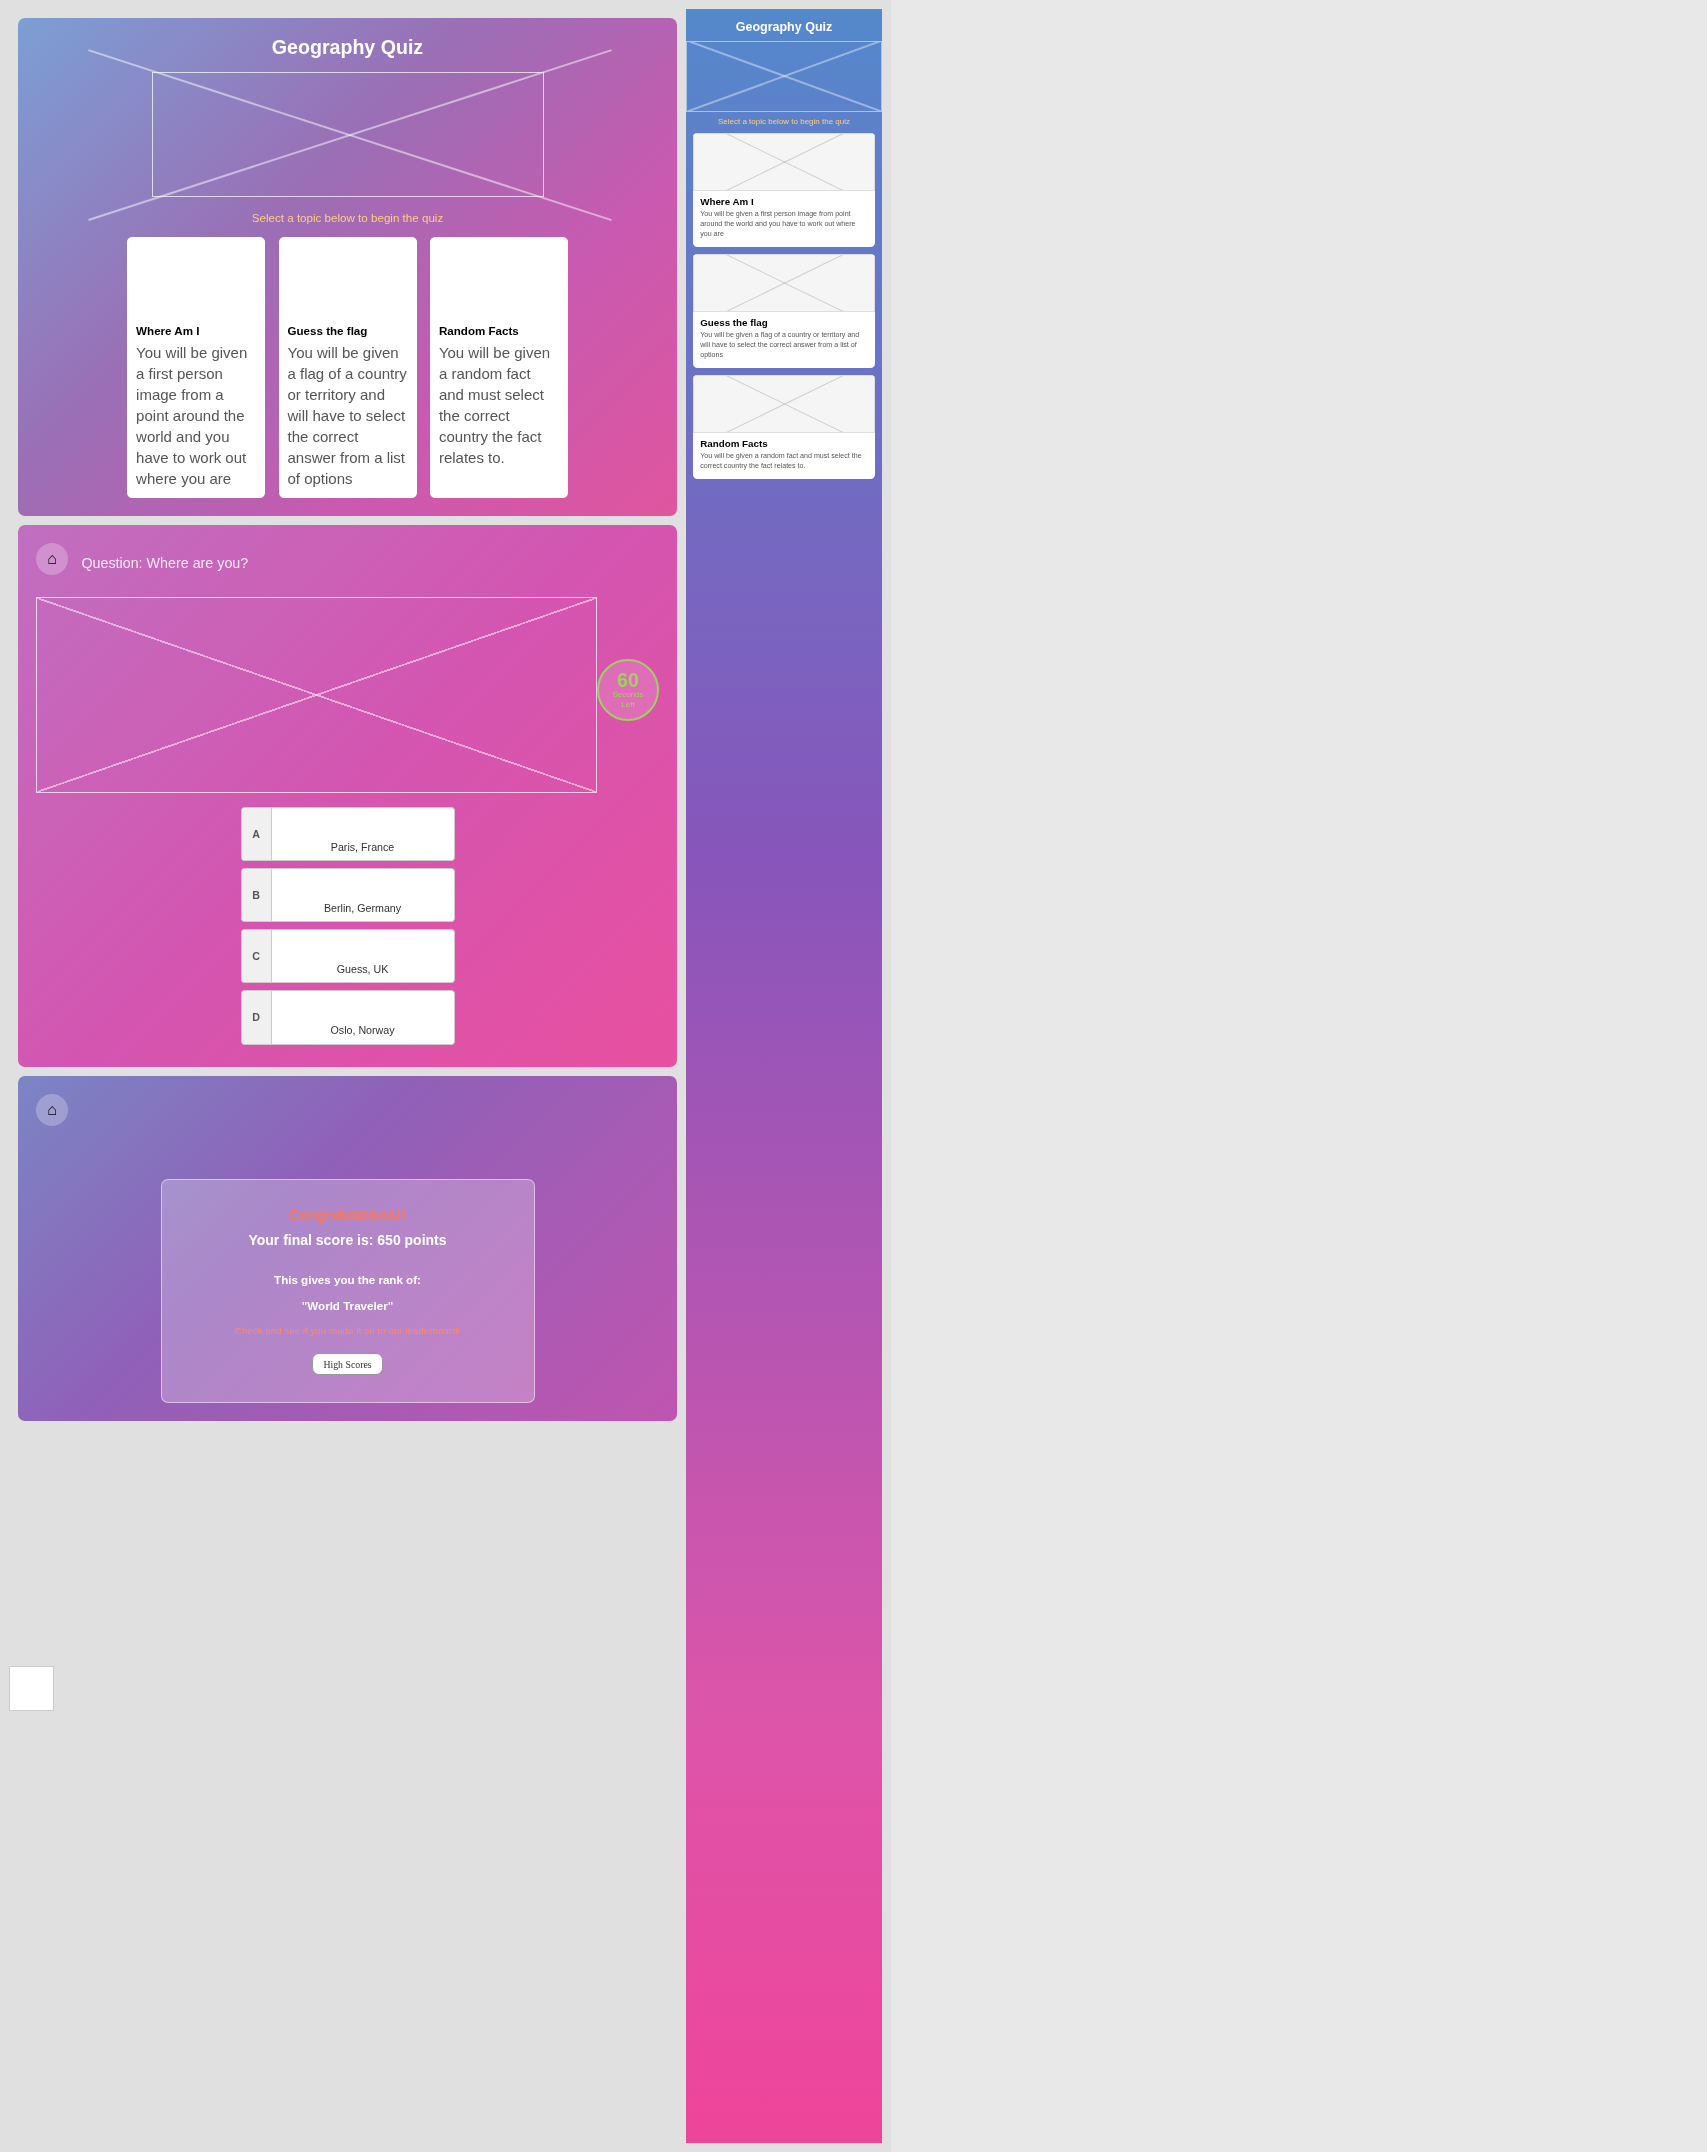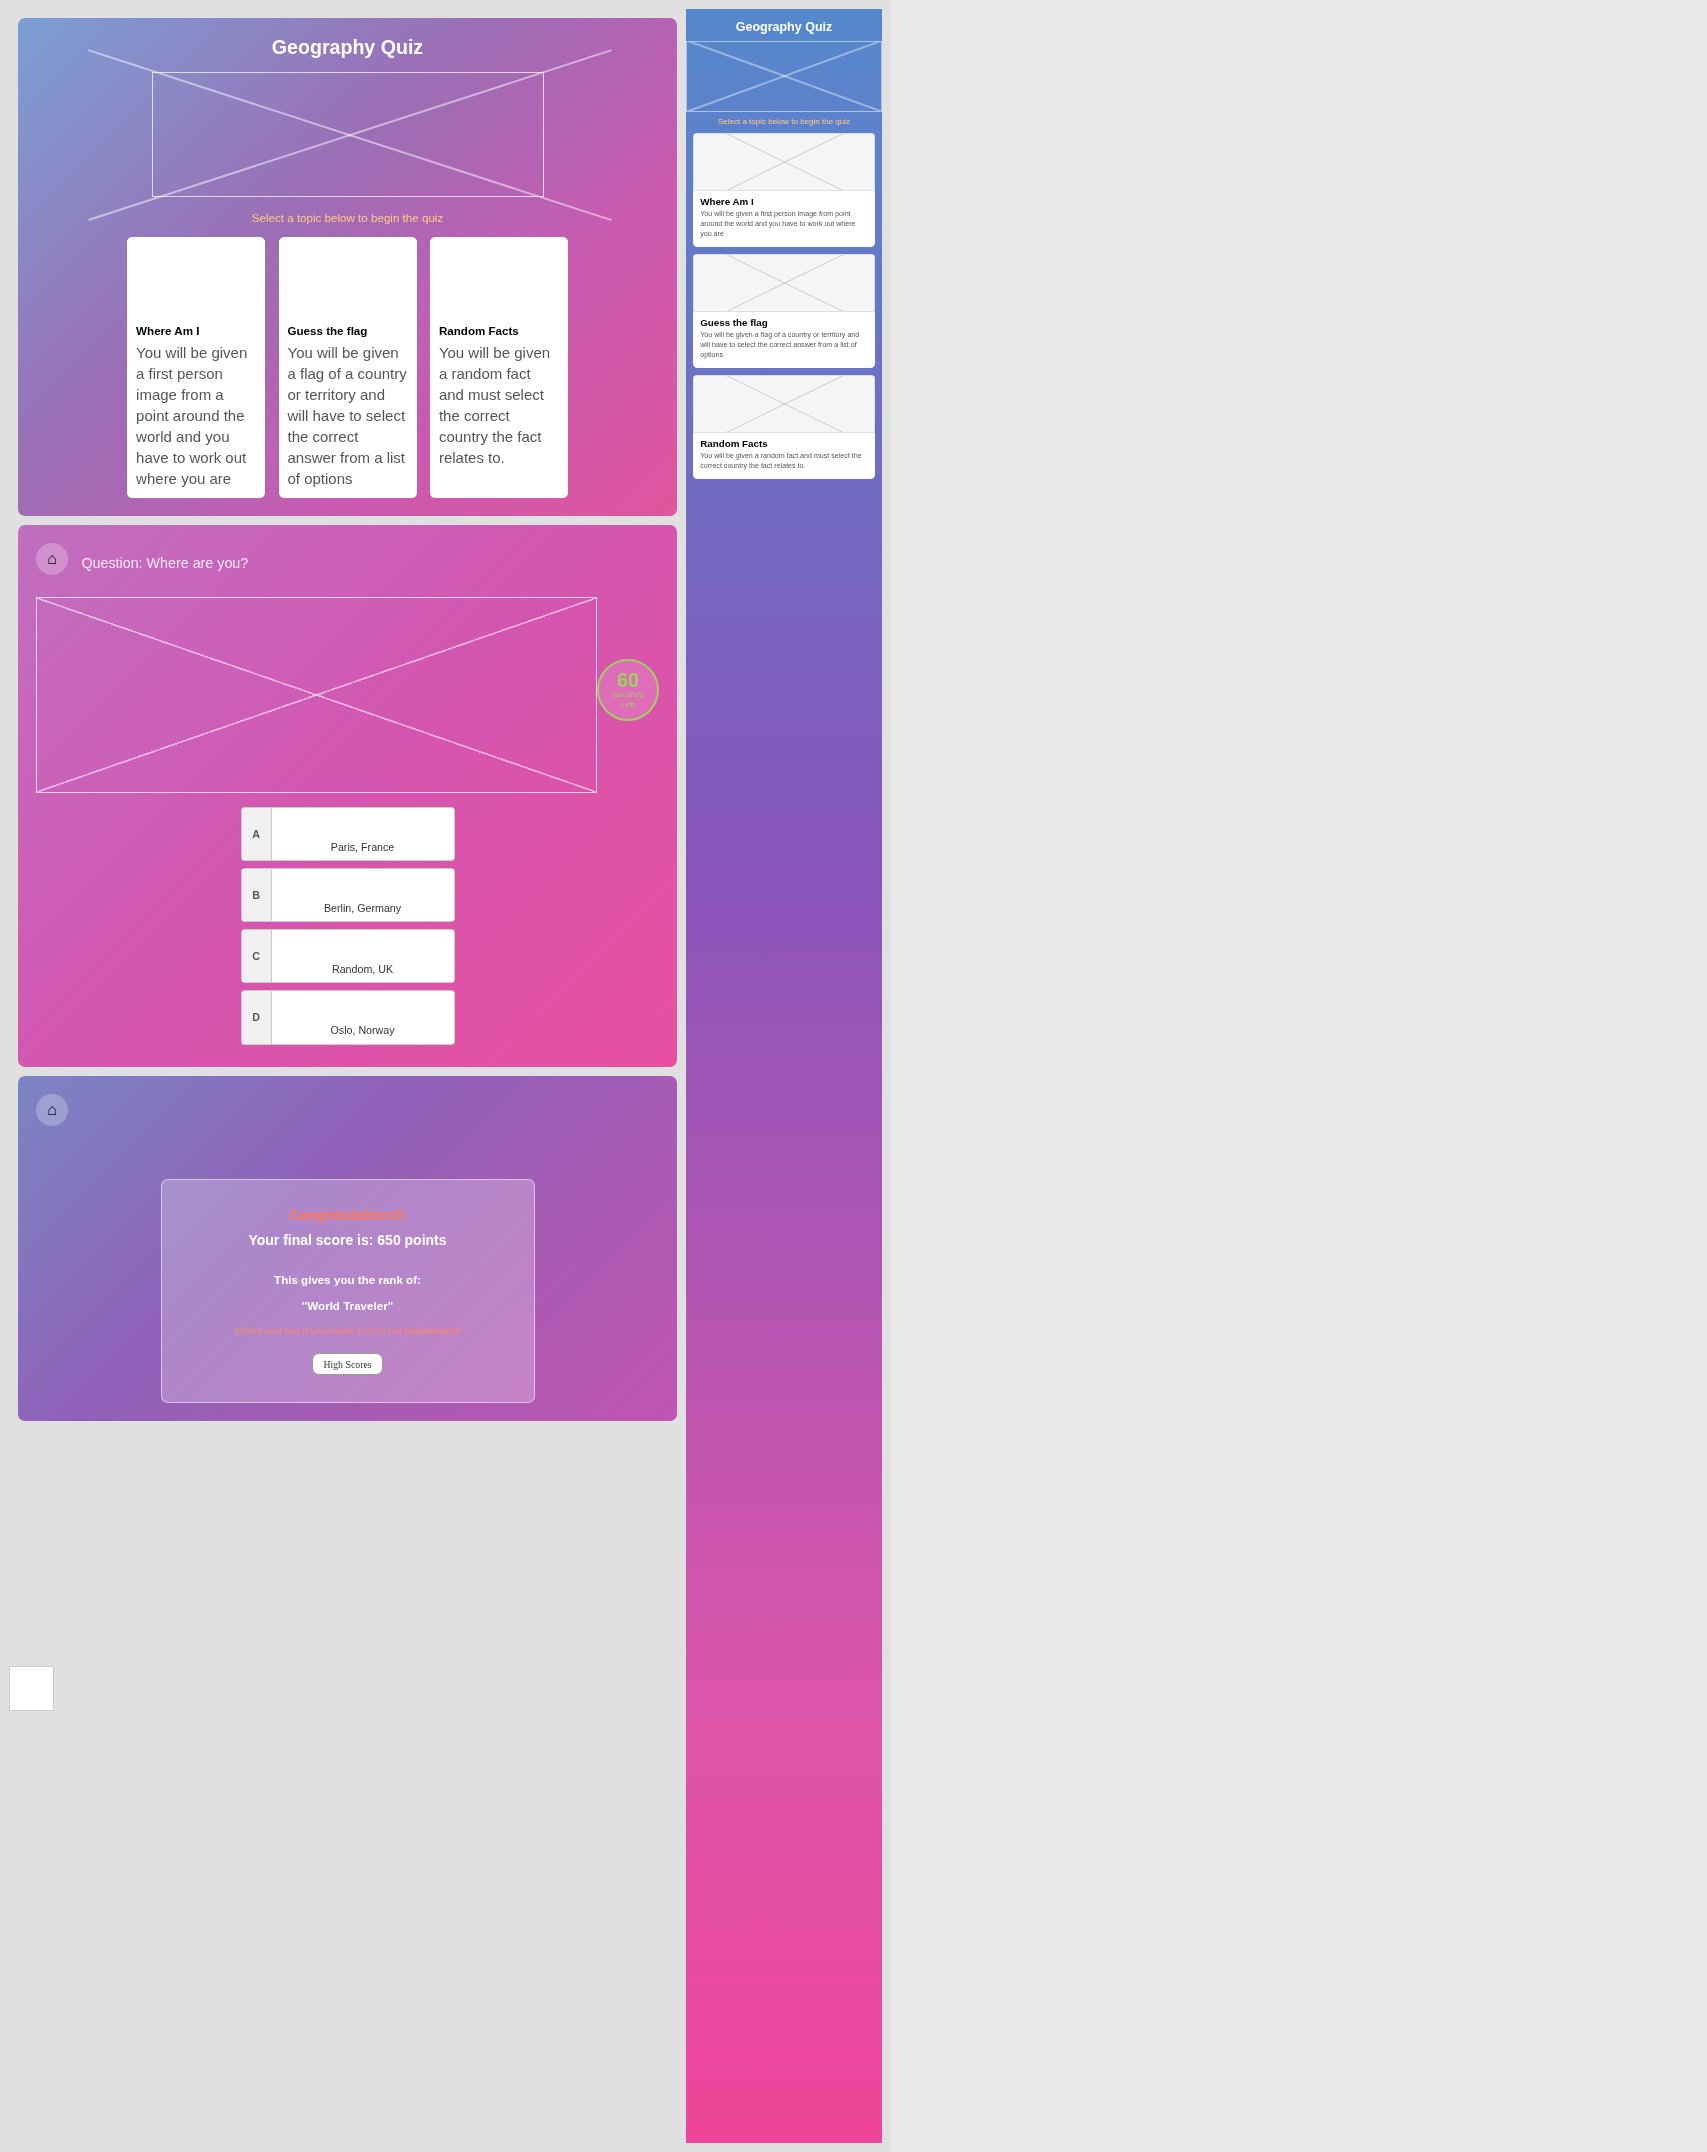--- a/index.html
+++ b/index.html
@@ -475,21 +475,21 @@
         <div class="answer-btn">
           <span class="answer-letter">A</span>
           <span class="answer-text">Paris, France</span>
         </div>
         <div class="answer-btn">
           <span class="answer-letter">B</span>
           <span class="answer-text">Berlin, Germany</span>
         </div>
         <div class="answer-btn">
           <span class="answer-letter">C</span>
-          <span class="answer-text">Random, UK</span>
+          <span class="answer-text">Guess, UK</span>
         </div>
         <div class="answer-btn">
           <span class="answer-letter">D</span>
           <span class="answer-text">Oslo, Norway</span>
         </div>
       </div>
 
     </div>
 
     <div class="screen-results">

